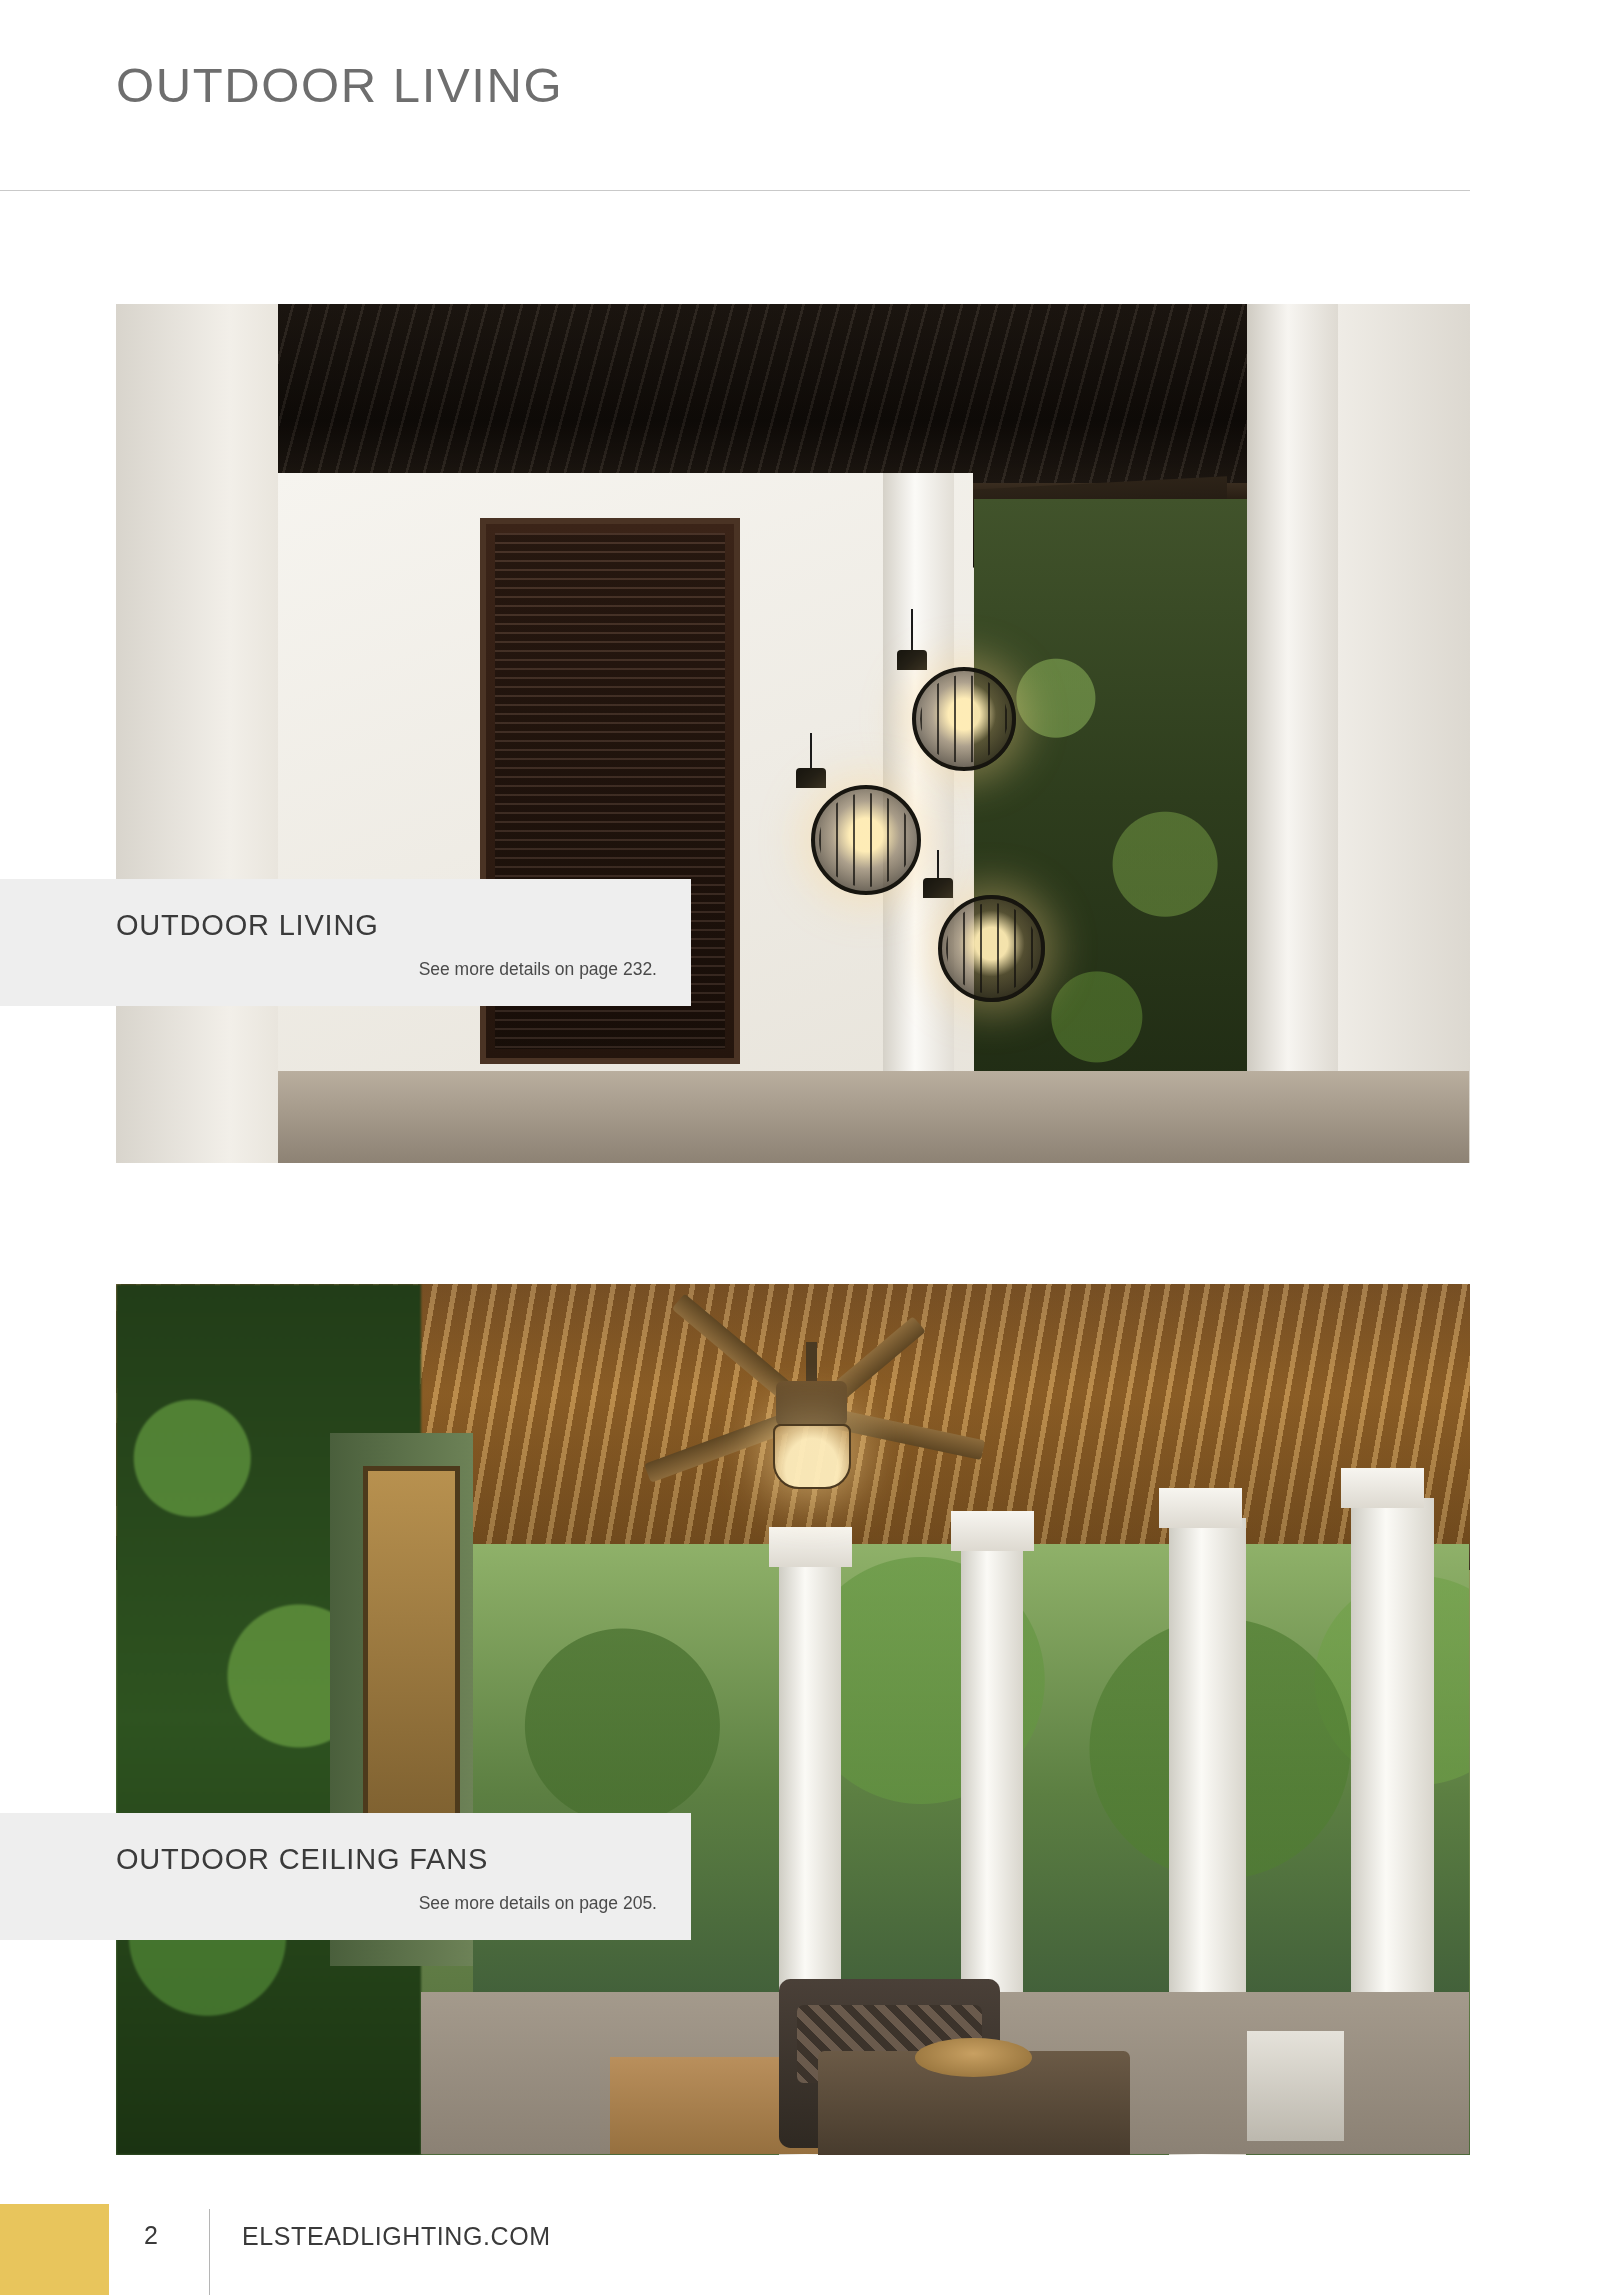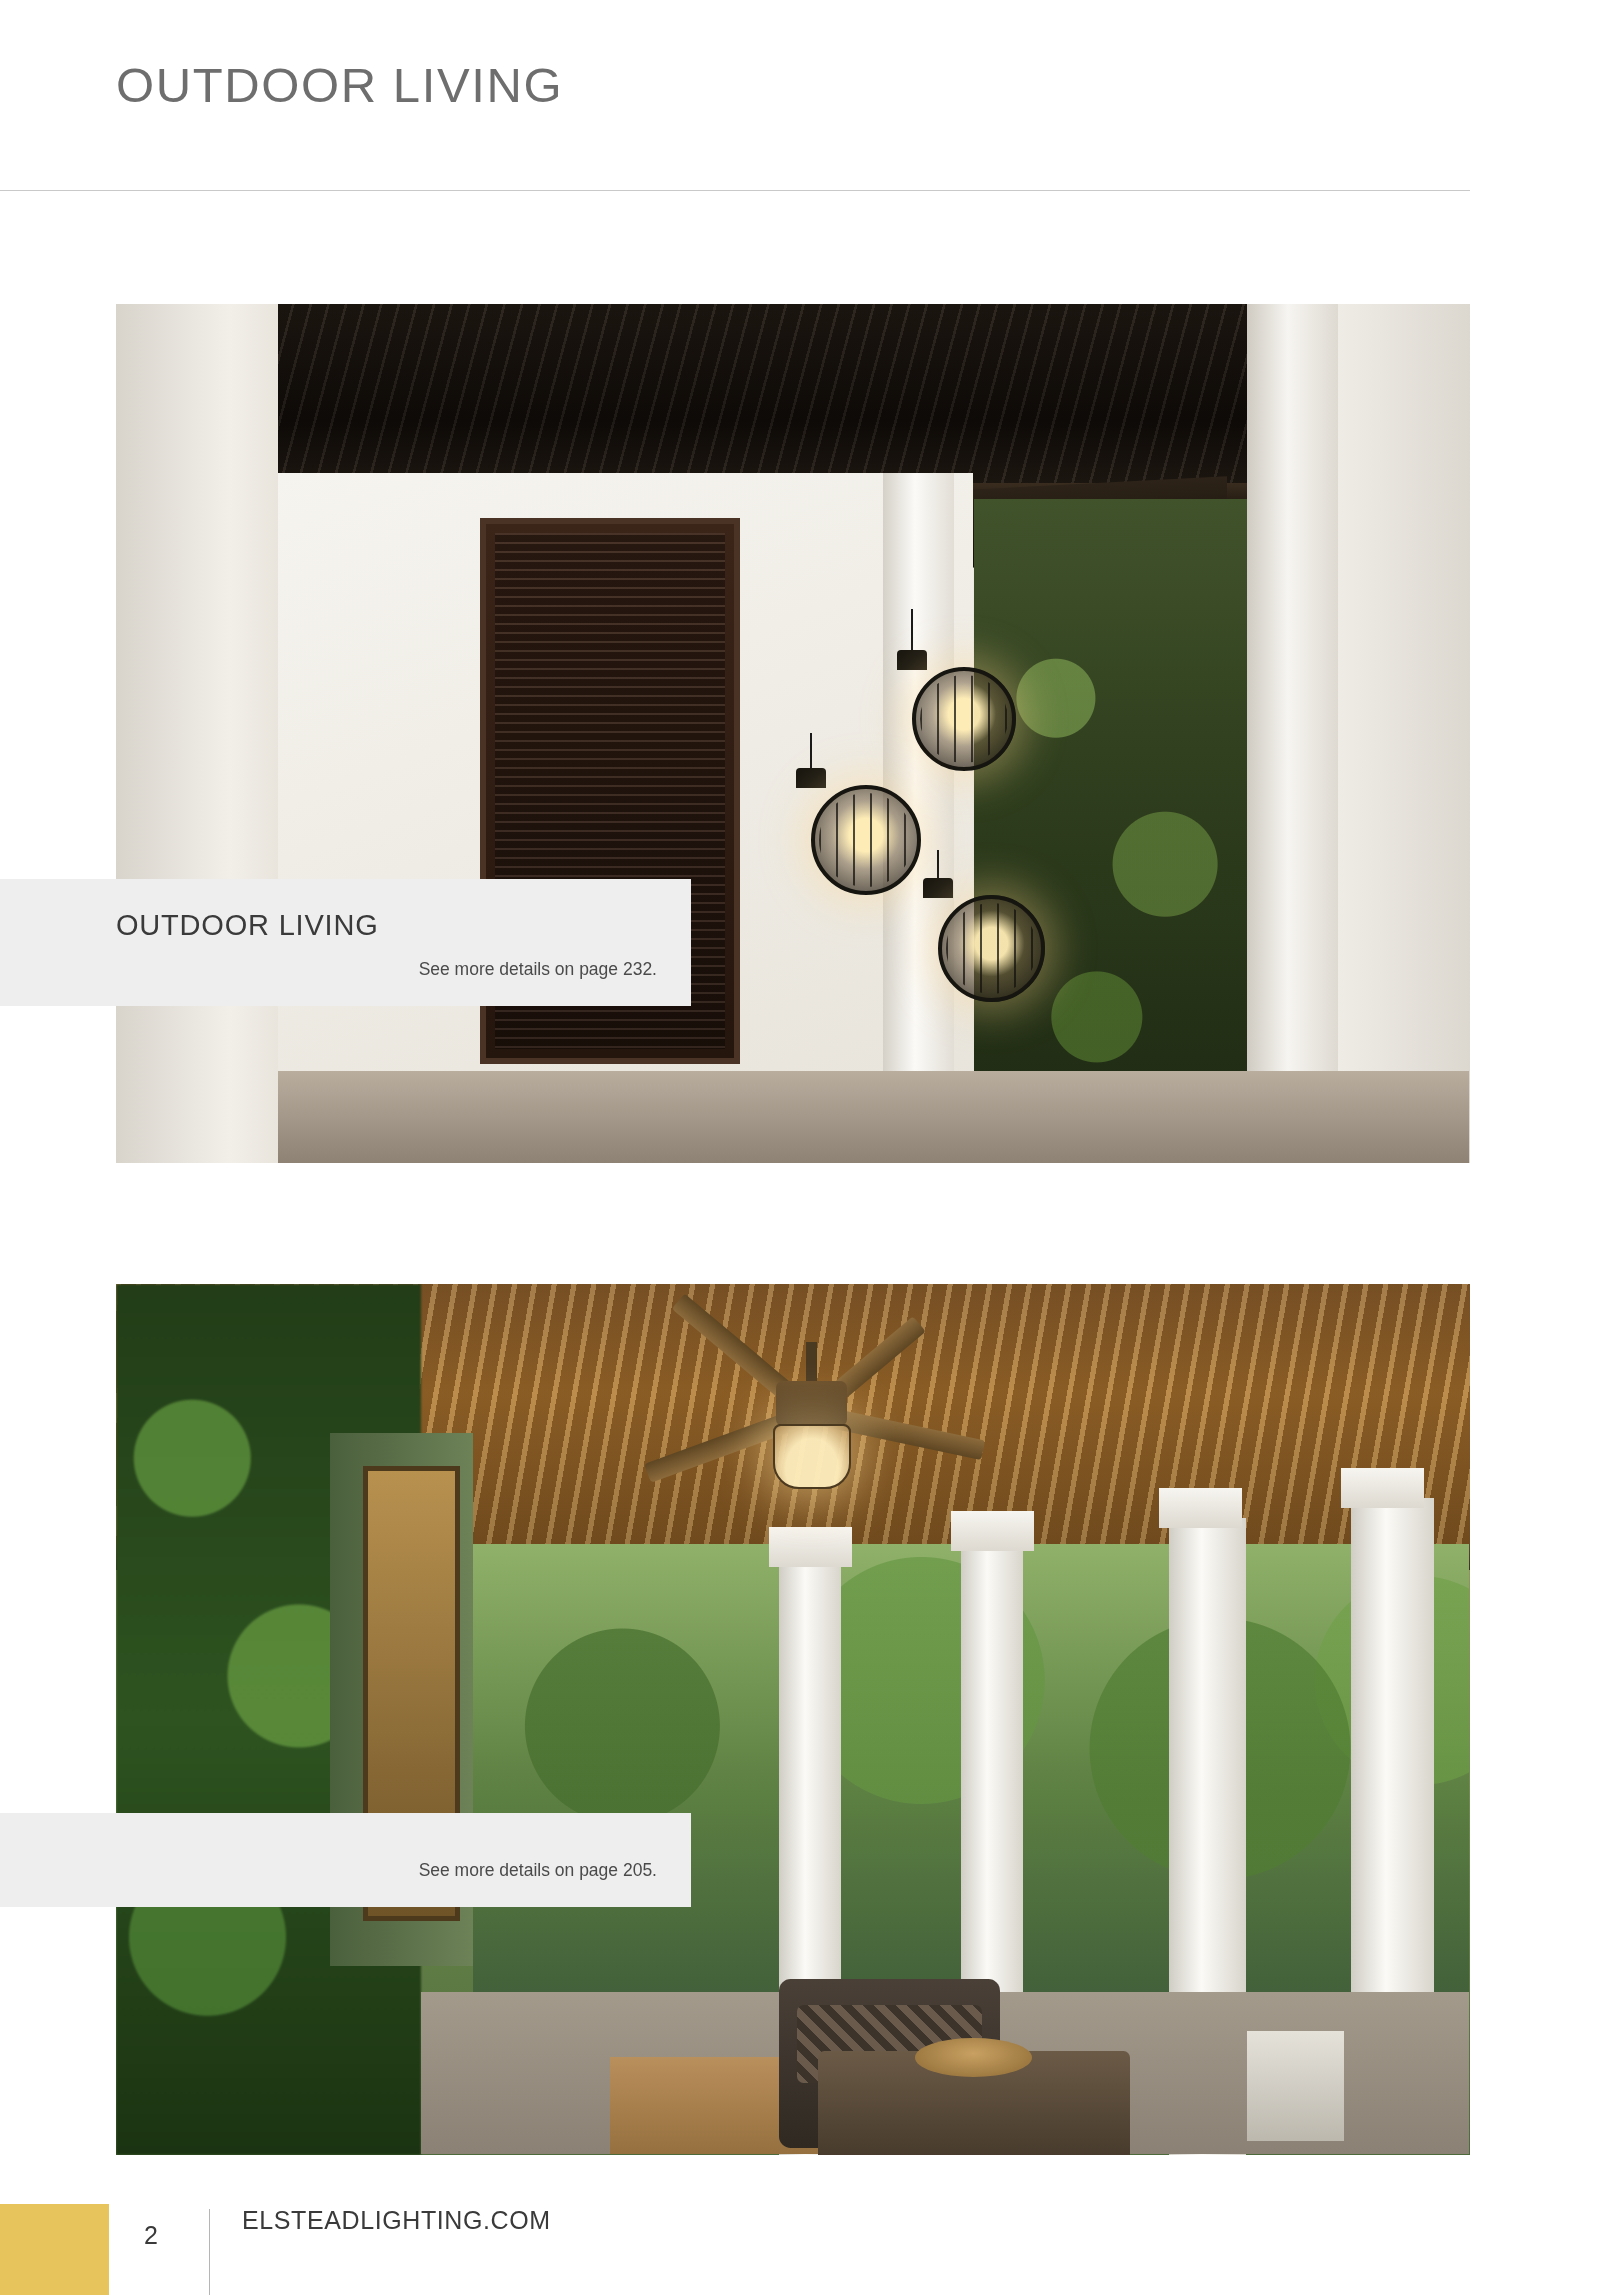--- a/index.html
+++ b/index.html
@@ -342,21 +342,21 @@
     position: absolute;
     left: 209px;
     top: 31px;
     width: 1.3px;
     height: 86px;
     background: #b5b5b5;
   }
   .footer-site {
     position: absolute;
     left: 242px;
-    top: 28px;
+    top: 44px;
     font-size: 25px;
     letter-spacing: 0.6px;
     color: #3a3a3a;
   }
 </style>
 </head>
 <body>
 
 <div class="page">
 
@@ -434,20 +434,21 @@
       <div class="blade b1"></div>
       <div class="blade b2"></div>
       <div class="blade b3"></div>
       <div class="blade b4"></div>
       <div class="motor"></div>
       <div class="light"></div>
     </div>
   </div>
 
   <div class="caption-box" id="caption-two">
+    <div class="caption-title">OUTDOOR CEILING FANS</div>
     <div class="caption-note">See more details on page 205.</div>
   </div>
 
   <div class="page-footer">
     <div class="footer-swatch" style="background: rgb(232, 197, 92);"></div>
     <div class="footer-pageno">2</div>
     <div class="footer-divider"></div>
     <div class="footer-site">ELSTEADLIGHTING.COM</div>
   </div>
 

